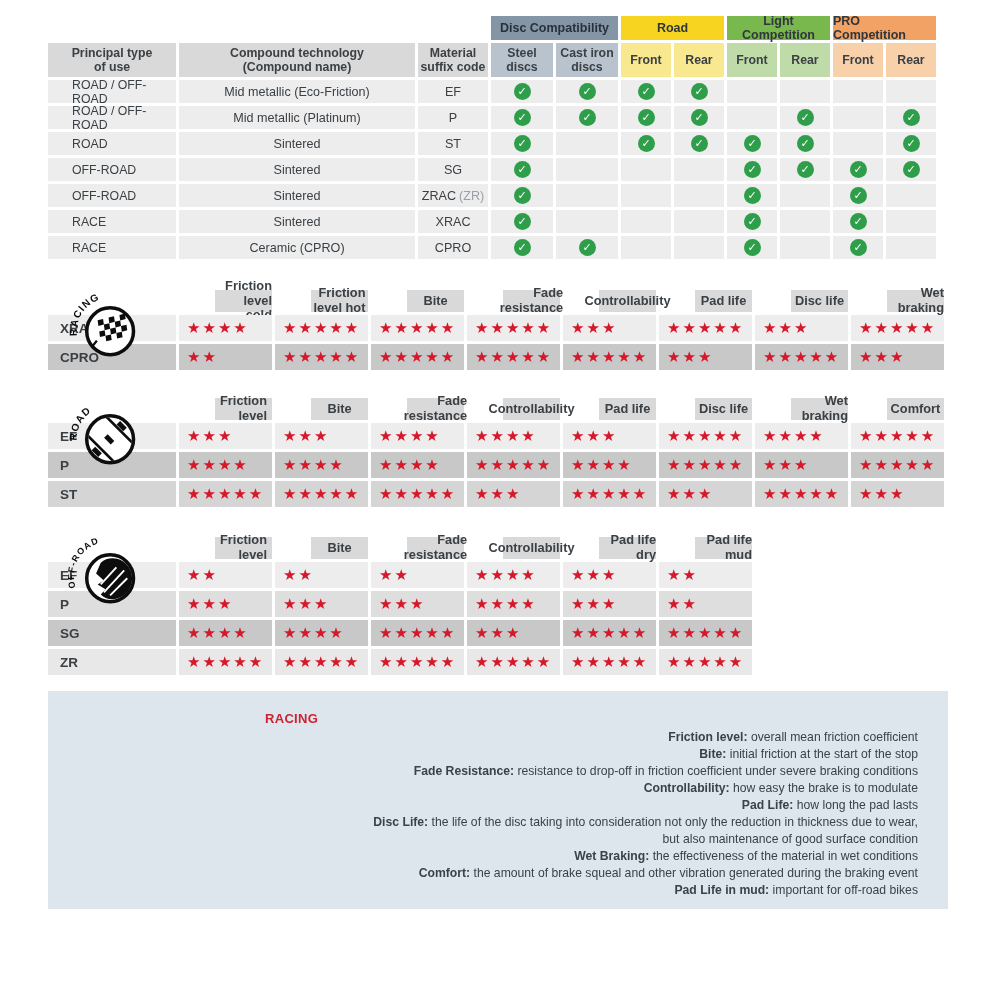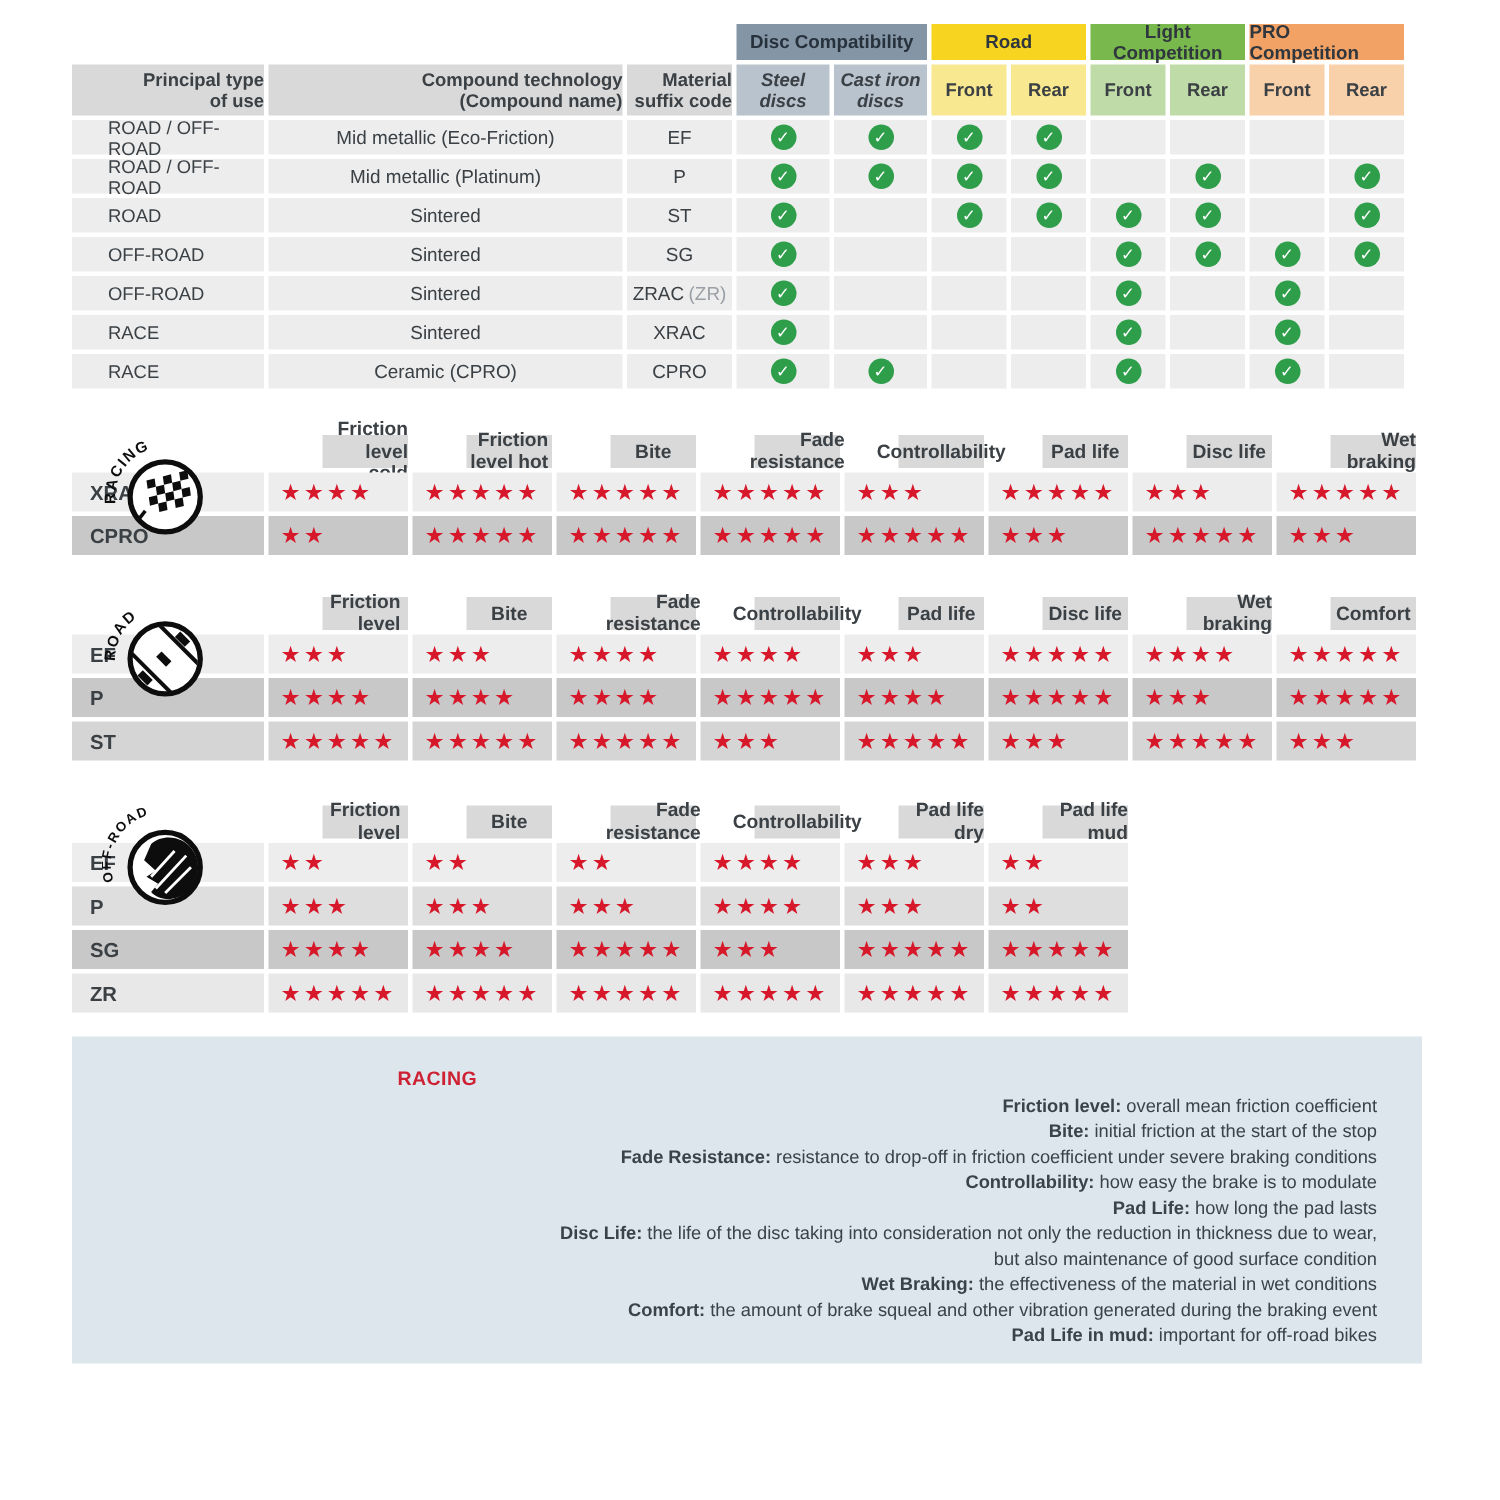--- a/index.html
+++ b/index.html
@@ -12,22 +12,22 @@
   .gspacer{grid-column:span 3;height:24px;}
   .gcell{grid-column:span 2;height:24px;display:flex;align-items:center;justify-content:center;
          font-weight:700;font-size:12.5px;color:#2f363d;}
   .g-disc{background:var(--disc-group,#8495a6);color:#27313c;}
   .g-road{background:var(--road-group,#f6d41f);}
   .g-light{background:var(--light-group,#79b84d);text-align:center;}
   .g-pro{background:var(--pro-group,#f1a264);}
   .sub{height:34px;display:flex;flex-direction:column;align-items:center;justify-content:center;
        font-weight:700;font-size:12.3px;line-height:1.18;text-align:center;}
   .sub span{display:block;}
-  .c-gray{background:var(--header-cell,#d9d9d9);align-items:flex-end;}
-  .c-disc{background:var(--disc-sub,#b9c3ce);font-style:italic;}
+  .c-gray{background:var(--header-cell,#d9d9d9);}
+  .c-disc{background:var(--disc-sub,#b9c3ce);}
   .c-road{background:var(--road-sub,#f8e88f);}
   .c-light{background:var(--light-sub,#bfdba7);}
   .c-pro{background:var(--pro-sub,#f8d0aa);}
   .cell{height:23px;background:var(--row-light,#ededed);display:flex;align-items:center;justify-content:center;
         font-size:12.6px;}
   .cell.use{justify-content:flex-start;padding-left:24px;font-size:12.3px;}
   .code-note{color:#9aa0a6;margin-left:3px;}
   .check{width:17px;height:17px;border-radius:50%;background:var(--check,#2e9e4a);color:#fff;
          display:flex;align-items:center;justify-content:center;font-size:11px;font-weight:700;
          font-family:"DejaVu Sans",sans-serif;}

